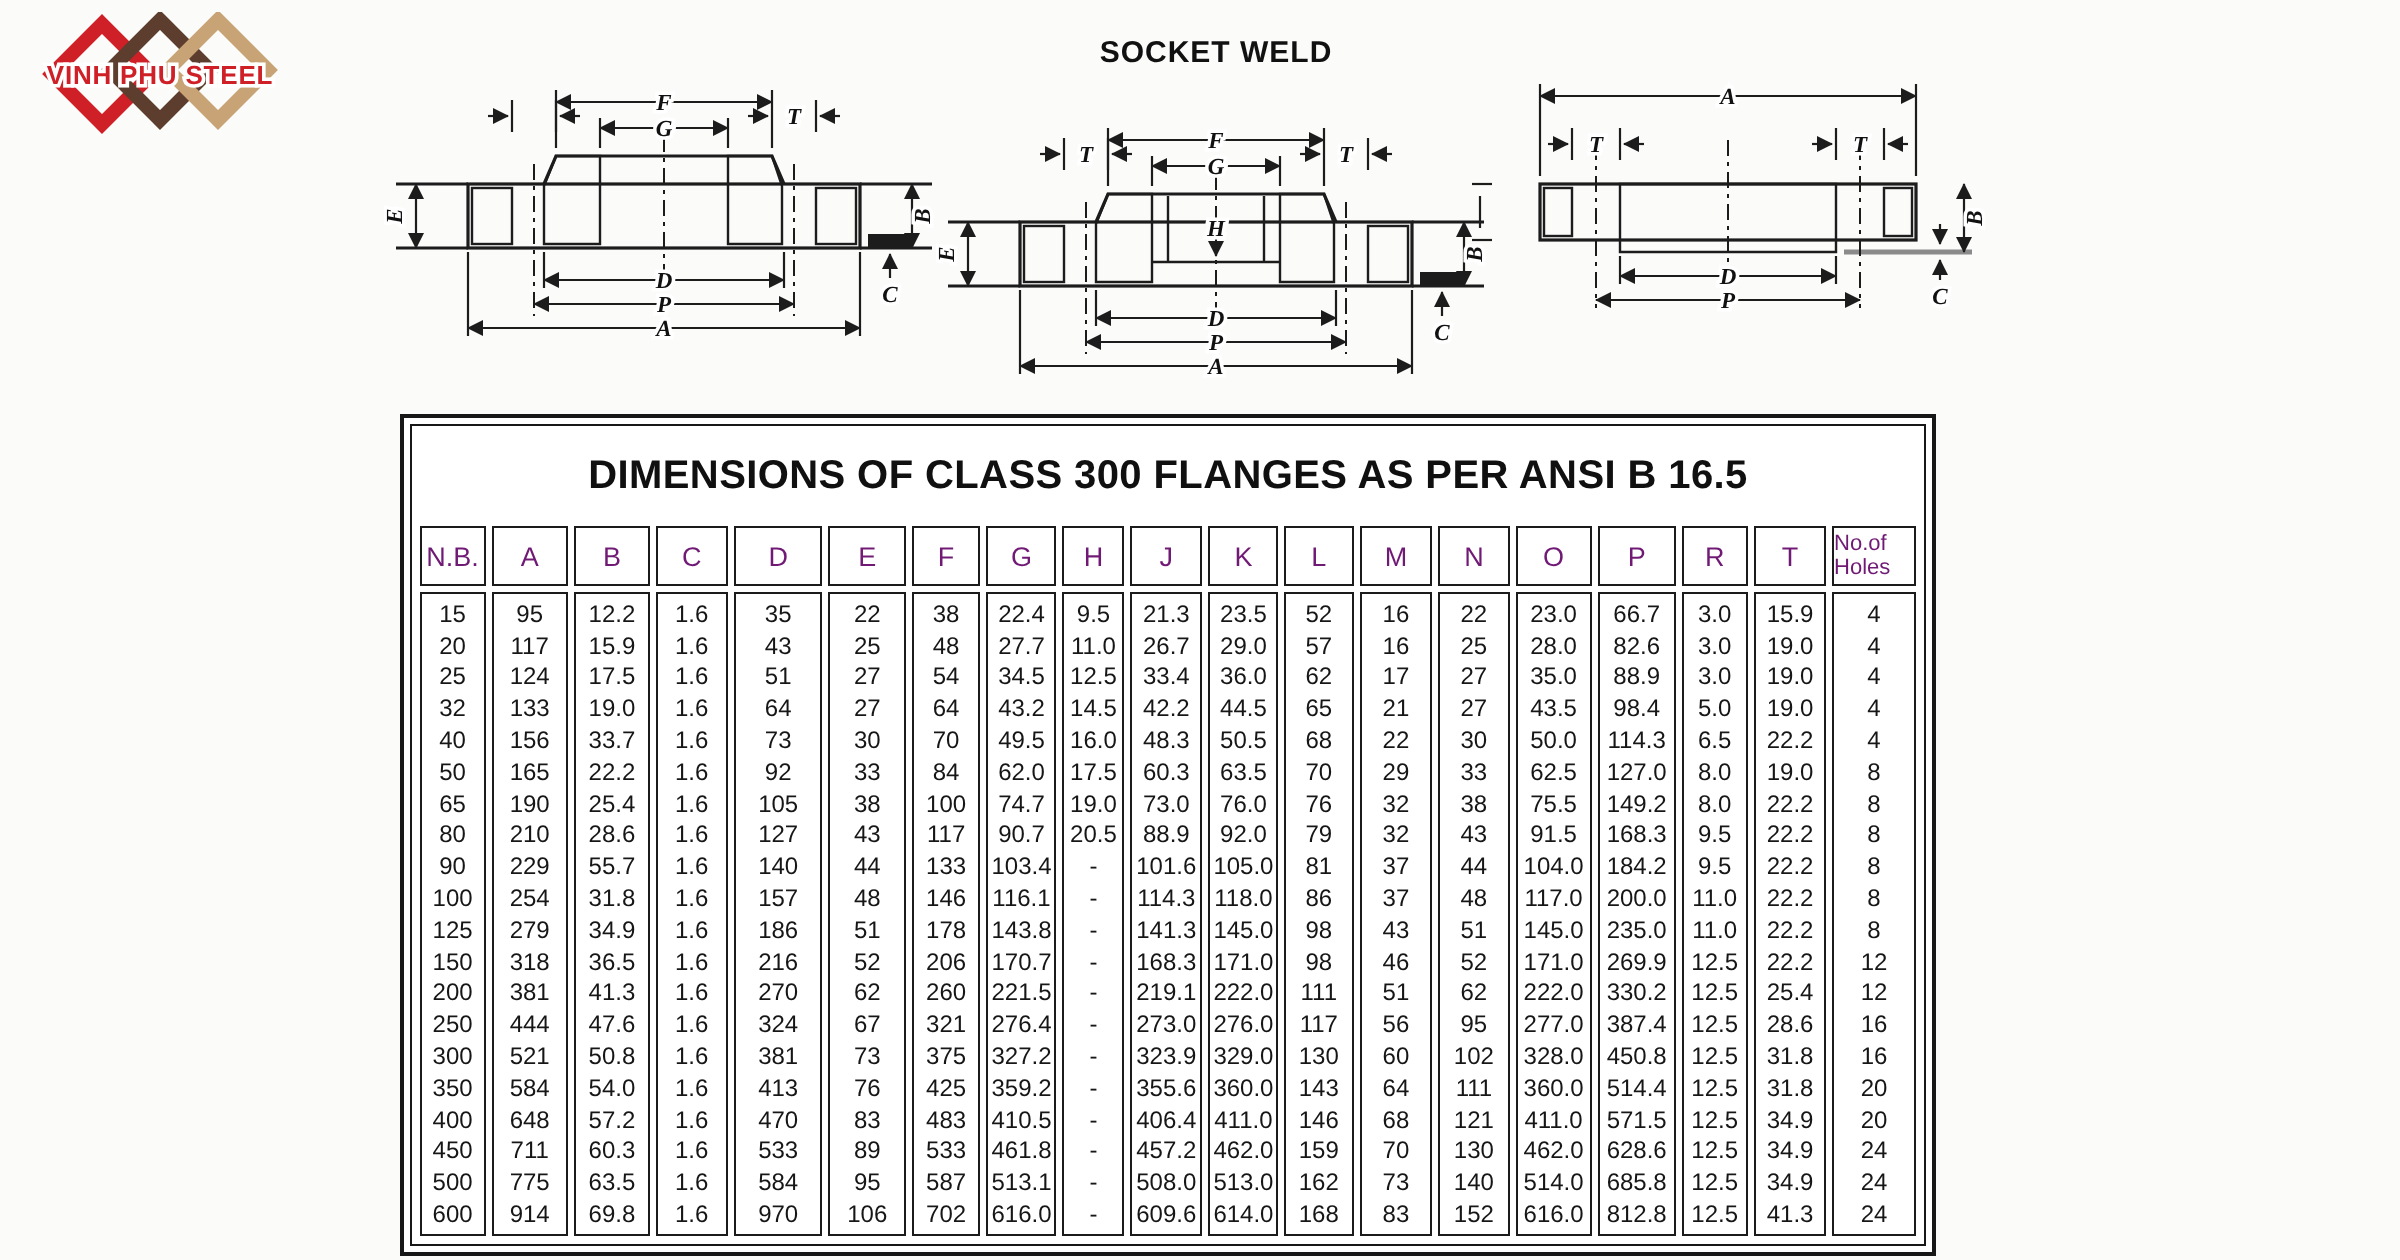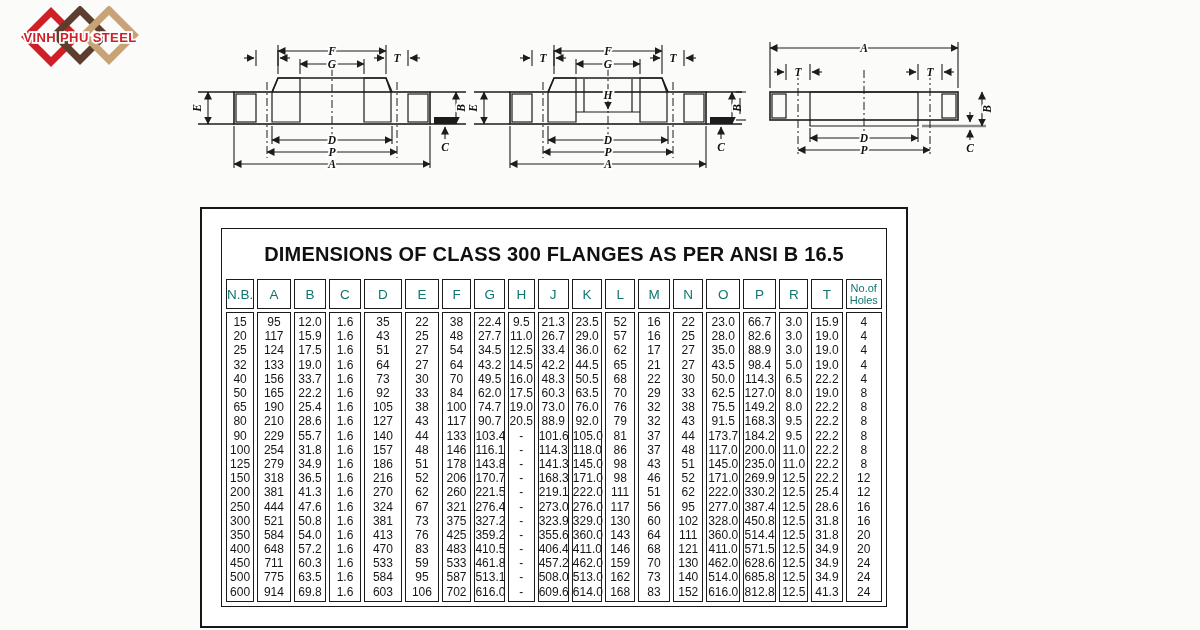--- a/index.html
+++ b/index.html
@@ -21,34 +21,34 @@
   svg text.dl{
     font-family:"Liberation Serif", serif;font-style:italic;font-weight:bold;font-size:11.5px;
     fill:#111;text-anchor:middle;paint-order:stroke;stroke:#ffffff;stroke-width:3.5px;
   }
   svg text.logo-t{
     font-family:"Liberation Sans", sans-serif;font-weight:bold;font-size:13px;letter-spacing:.4px;
     text-anchor:middle;paint-order:stroke;stroke:#ffffff;stroke-width:3.6px;
   }
   
   .flange-table{
-    position:absolute;left:200px;top:207px;width:708px;height:421px;box-sizing:border-box;
-    border:2px solid #171717;background:#fff;padding:19px;
+    position:absolute;left:200px;top:207px;width:768px;height:421px;box-sizing:border-box;
+    border:2px solid #171717;background:#fff;padding:3px;
   }
   .table-inner{box-sizing:border-box;height:100%;border:1.5px solid #171717;display:flex;flex-direction:column;}
   .table-title{
     flex:0 0 50px;display:flex;align-items:center;justify-content:center;
     font-size:20px;font-weight:bold;letter-spacing:.2px;color:#101010;
   }
   .columns{flex:1;display:flex;gap:3px;padding:0 4px 4px 4px;min-height:0;}
   .tcol{display:flex;flex-direction:column;gap:3px;min-width:0;flex-basis:0;}
   .thead{
     flex:0 0 30px;box-sizing:border-box;border:1.5px solid #1b1b1b;
-    display:flex;align-items:center;justify-content:center;text-align:center;
-    font-size:13.5px;color:#0f766e;
+    display:flex;align-items:center;justify-content:center;
+    font-size:13.5px;color:#701a75;
   }
   .tcol:last-child .thead{font-size:11px;line-height:1.1;}
   .tbody{
     flex:1;box-sizing:border-box;border:1.5px solid #1b1b1b;
     display:flex;flex-direction:column;justify-content:space-around;padding:2px 0;
   }
   .tcell{text-align:center;font-size:12px;line-height:1;color:#161616;white-space:nowrap;}
 </style>
 </head>
 <body>
@@ -118,20 +118,21 @@
     <line class="dim" x1="75" y1="134" x2="205" y2="134" marker-start="url(#ar1)" marker-end="url(#ar1)"></line>
     <text class="dl" x="140" y="138">P</text>
     <line class="dim" x1="42" y1="108" x2="42" y2="150"></line>
       <line class="dim" x1="238" y1="108" x2="238" y2="150"></line>
     <line class="dim" x1="42" y1="146" x2="238" y2="146" marker-start="url(#ar1)" marker-end="url(#ar1)"></line>
     <text class="dl" x="140" y="150">A</text>
   </svg>
 </section>
 
 <section class="fig" id="fig-socket">
+  <div class="fig-title">SOCKET WELD</div>
   <svg width="280" height="160" viewBox="0 0 280 160">
     <defs>
       <pattern id="h2" width="5" height="5" patternUnits="userSpaceOnUse" patternTransform="rotate(45)">
         <rect width="5" height="5" fill="#fff"></rect>
           <line x1="0" y1="0" x2="0" y2="5" stroke="#2a2a2a" stroke-width="1.8"></line>
       </pattern>
       <marker id="ar2" markerWidth="9" markerHeight="9" refX="7.5" refY="4" orient="auto-start-reverse" markerUnits="userSpaceOnUse">
         <path d="M0,0L8,4L0,8Z" fill="#1c1c1c"></path>
       </marker>
     </defs>
@@ -294,21 +295,21 @@
             <div class="tcell">584</div>
             <div class="tcell">648</div>
             <div class="tcell">711</div>
             <div class="tcell">775</div>
             <div class="tcell">914</div>
           </div>
         </div>
         <div class="tcol" style="flex-grow: 44;">
           <div class="thead">B</div>
           <div class="tbody">
-            <div class="tcell">12.0</div>
+            <div class="tcell">12.2</div>
             <div class="tcell">15.9</div>
             <div class="tcell">17.5</div>
             <div class="tcell">19.0</div>
             <div class="tcell">33.7</div>
             <div class="tcell">22.2</div>
             <div class="tcell">25.4</div>
             <div class="tcell">28.6</div>
             <div class="tcell">55.7</div>
             <div class="tcell">31.8</div>
             <div class="tcell">34.9</div>
@@ -363,21 +364,21 @@
             <div class="tcell">157</div>
             <div class="tcell">186</div>
             <div class="tcell">216</div>
             <div class="tcell">270</div>
             <div class="tcell">324</div>
             <div class="tcell">381</div>
             <div class="tcell">413</div>
             <div class="tcell">470</div>
             <div class="tcell">533</div>
             <div class="tcell">584</div>
-            <div class="tcell">603</div>
+            <div class="tcell">970</div>
           </div>
         </div>
         <div class="tcol" style="flex-grow: 45;">
           <div class="thead">E</div>
           <div class="tbody">
             <div class="tcell">22</div>
             <div class="tcell">25</div>
             <div class="tcell">27</div>
             <div class="tcell">27</div>
             <div class="tcell">30</div>
@@ -386,21 +387,21 @@
             <div class="tcell">43</div>
             <div class="tcell">44</div>
             <div class="tcell">48</div>
             <div class="tcell">51</div>
             <div class="tcell">52</div>
             <div class="tcell">62</div>
             <div class="tcell">67</div>
             <div class="tcell">73</div>
             <div class="tcell">76</div>
             <div class="tcell">83</div>
-            <div class="tcell">59</div>
+            <div class="tcell">89</div>
             <div class="tcell">95</div>
             <div class="tcell">106</div>
           </div>
         </div>
         <div class="tcol" style="flex-grow: 40;">
           <div class="thead">F</div>
           <div class="tbody">
             <div class="tcell">38</div>
             <div class="tcell">48</div>
             <div class="tcell">54</div>
@@ -602,21 +603,21 @@
           <div class="thead">O</div>
           <div class="tbody">
             <div class="tcell">23.0</div>
             <div class="tcell">28.0</div>
             <div class="tcell">35.0</div>
             <div class="tcell">43.5</div>
             <div class="tcell">50.0</div>
             <div class="tcell">62.5</div>
             <div class="tcell">75.5</div>
             <div class="tcell">91.5</div>
-            <div class="tcell">173.7</div>
+            <div class="tcell">104.0</div>
             <div class="tcell">117.0</div>
             <div class="tcell">145.0</div>
             <div class="tcell">171.0</div>
             <div class="tcell">222.0</div>
             <div class="tcell">277.0</div>
             <div class="tcell">328.0</div>
             <div class="tcell">360.0</div>
             <div class="tcell">411.0</div>
             <div class="tcell">462.0</div>
             <div class="tcell">514.0</div>

